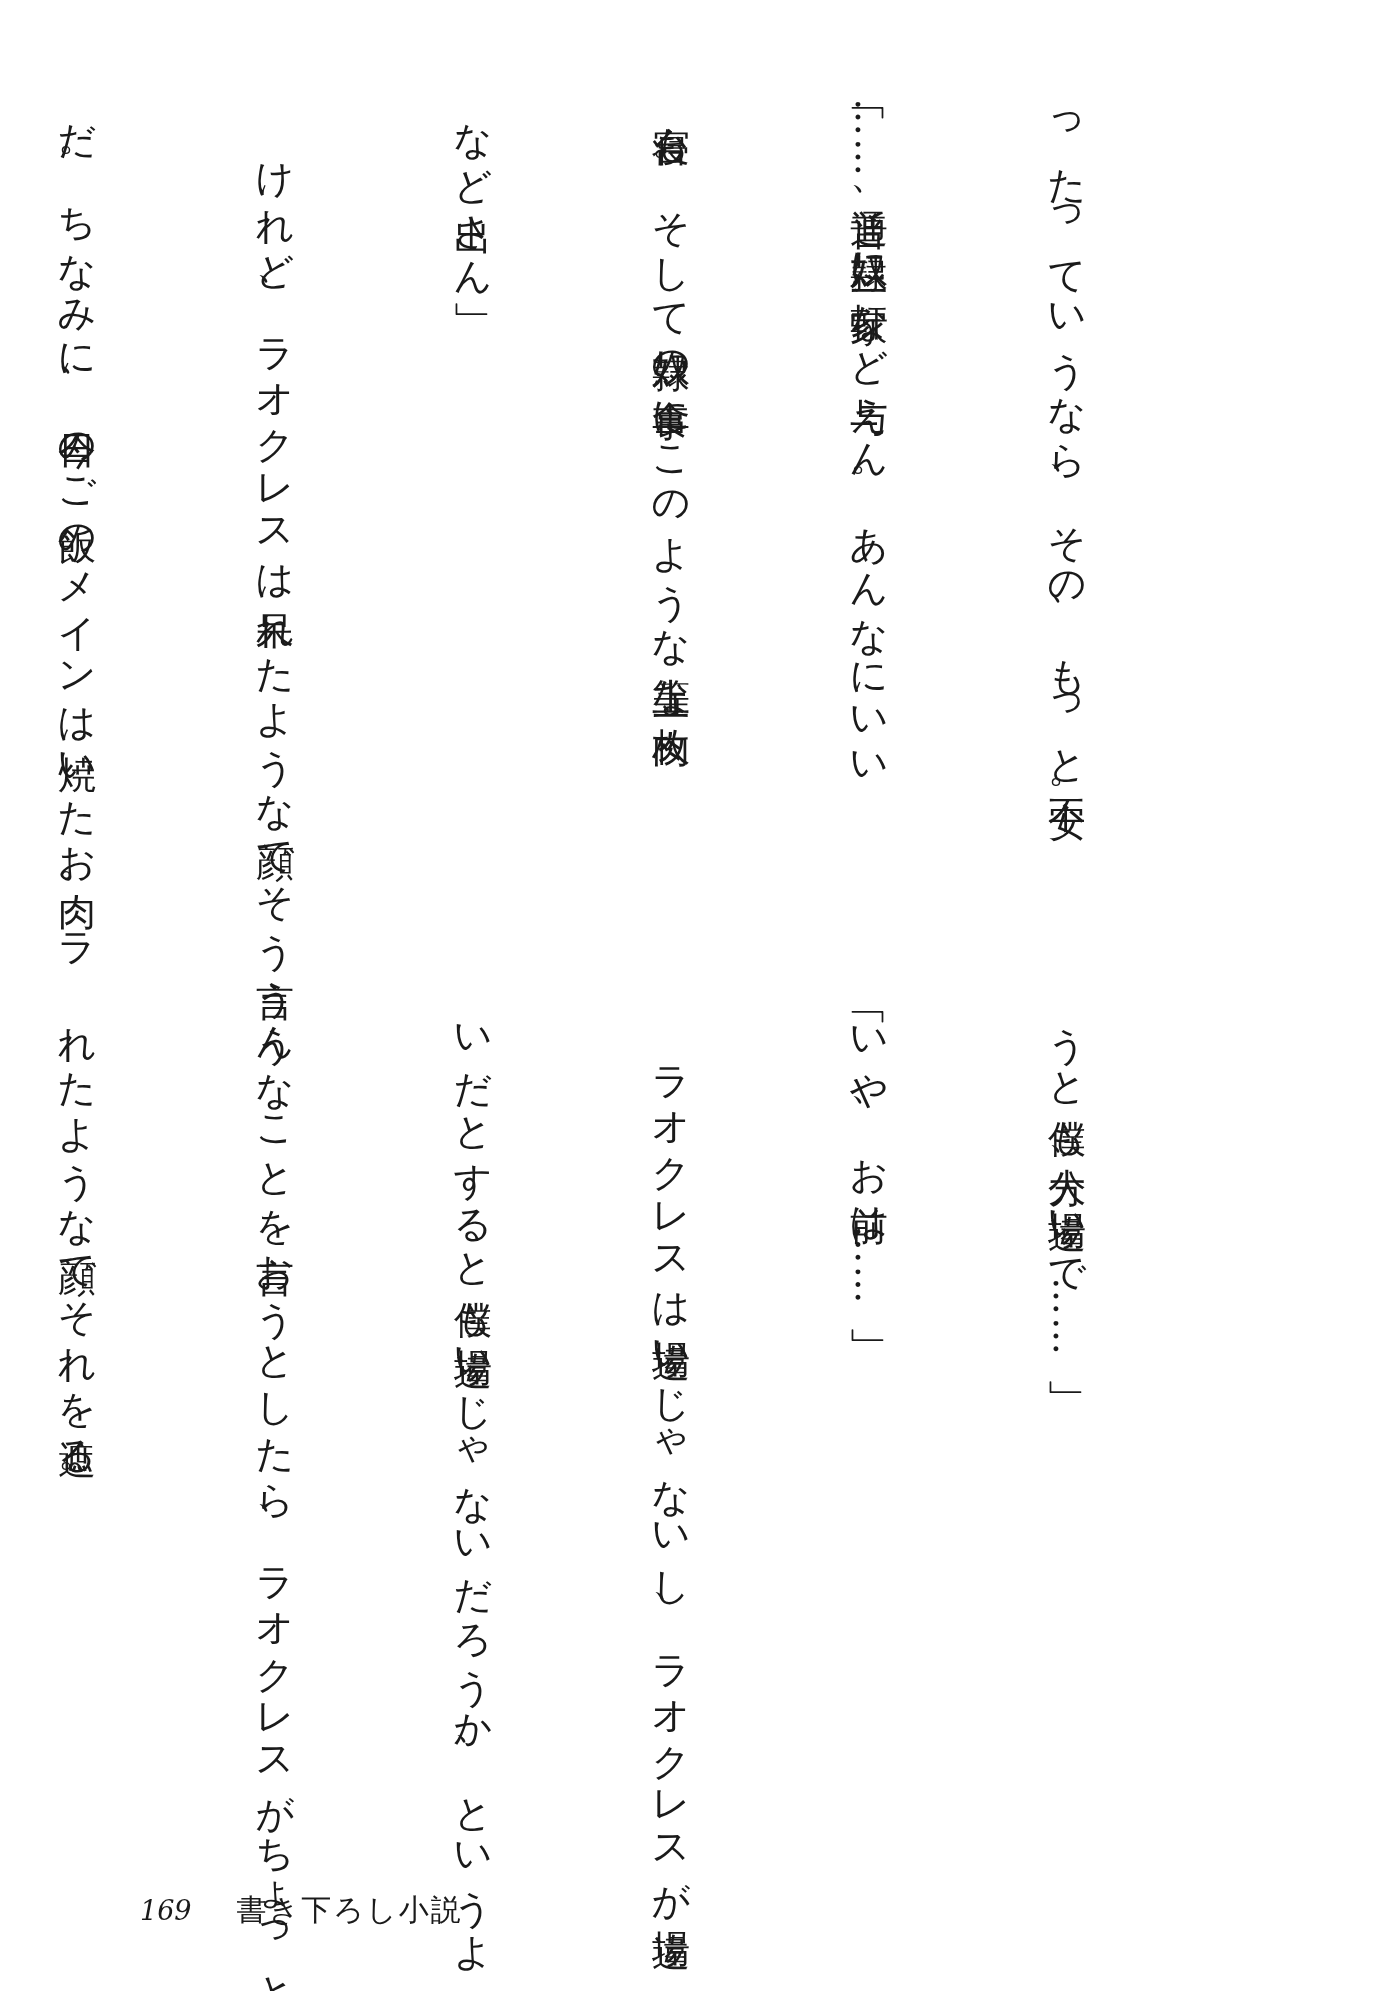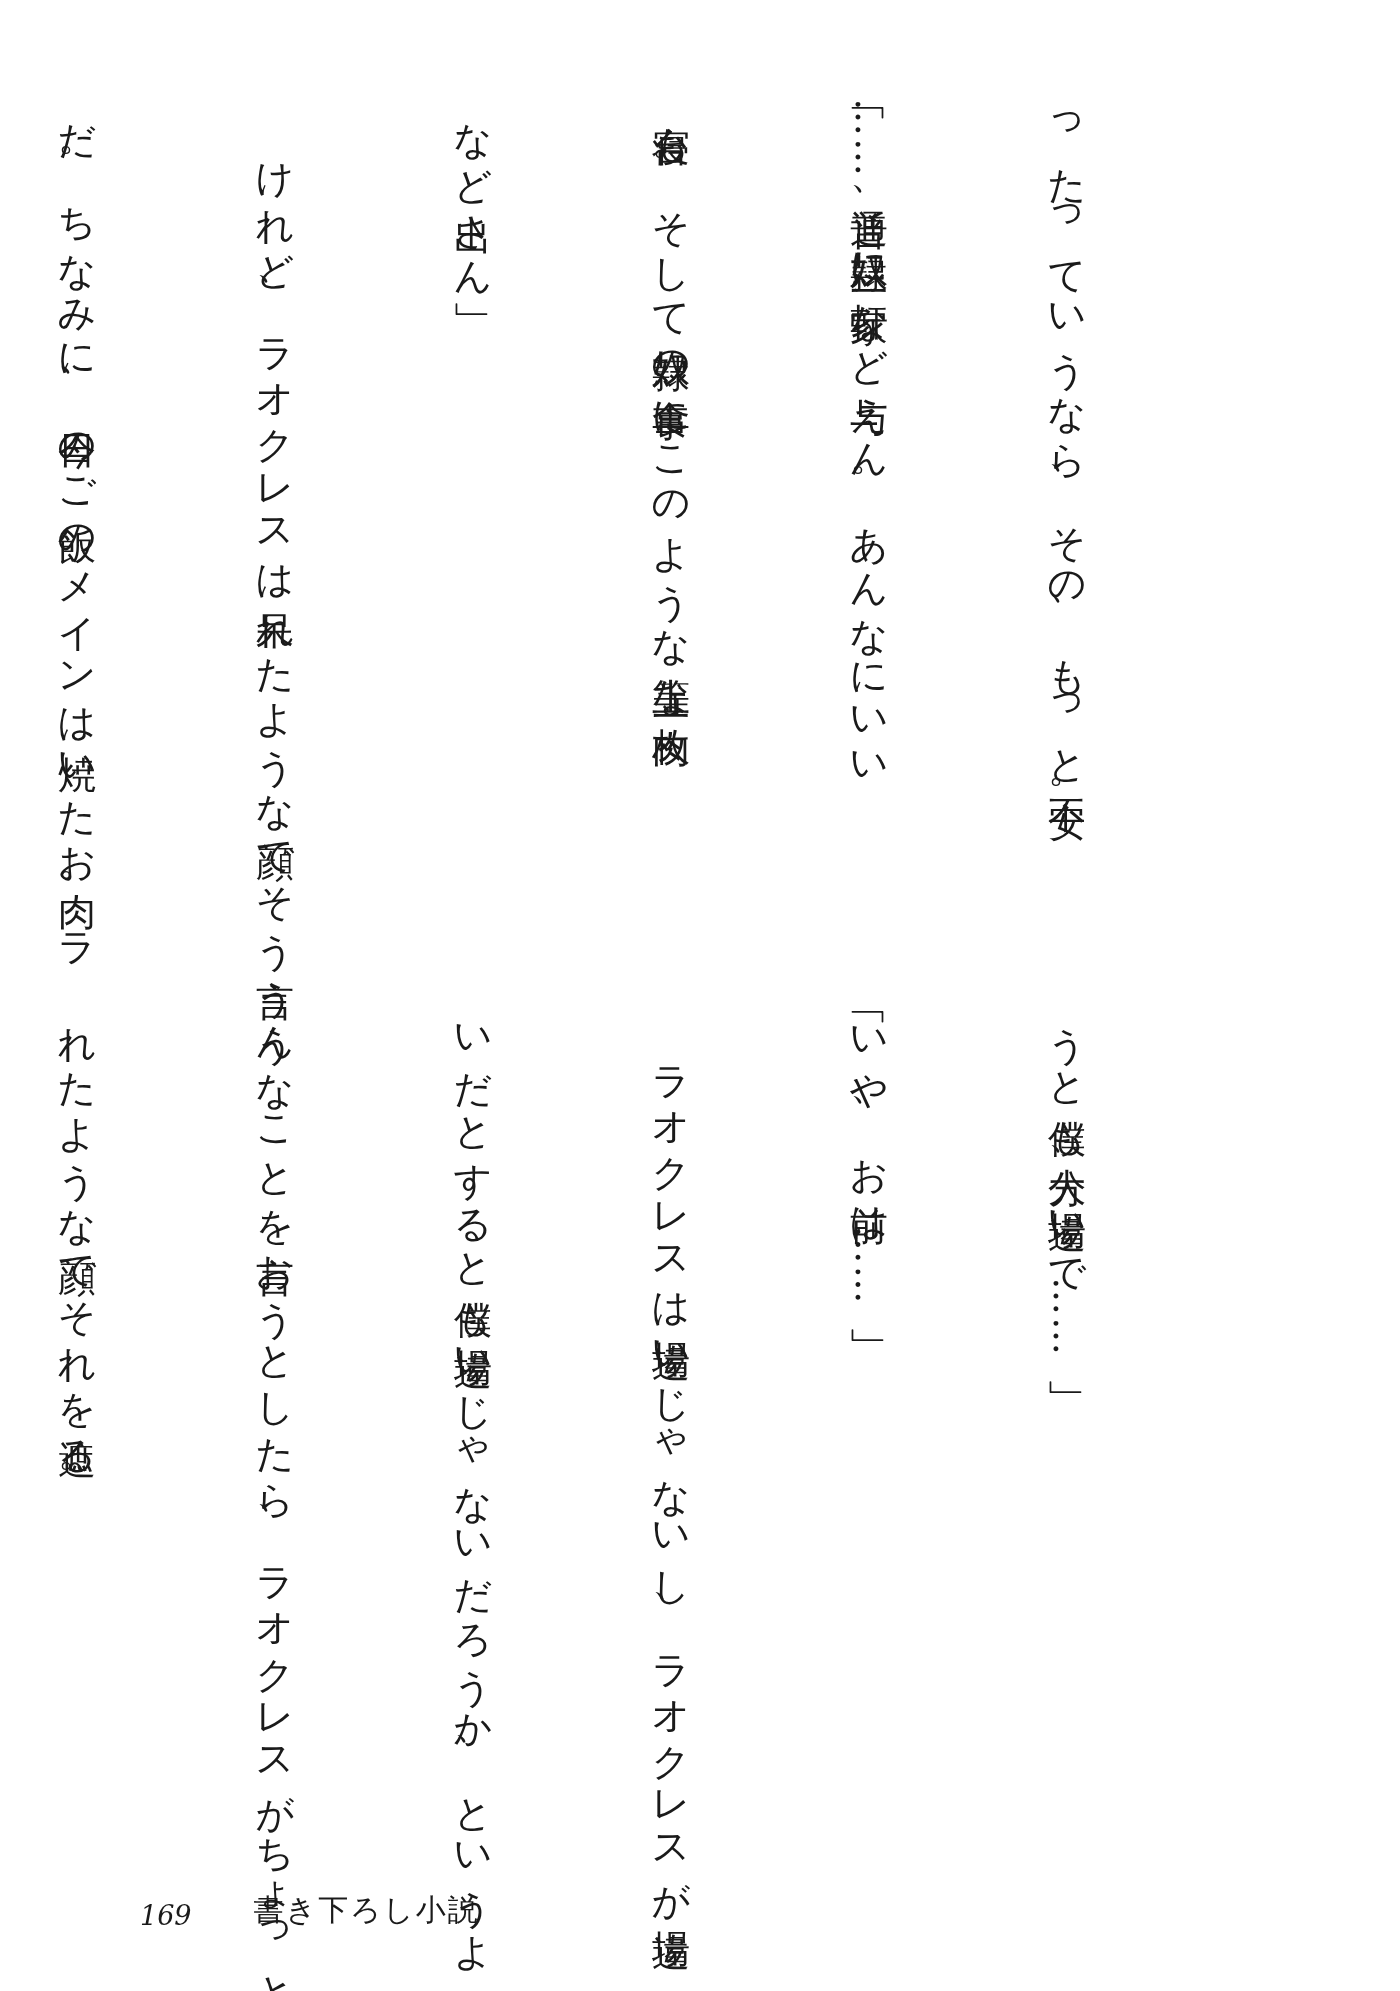--- a/index.html
+++ b/index.html
@@ -45,22 +45,22 @@
   }
   .col {
     display: block;
   }
   .footer {
     position: absolute;
     left: 140px;
     top: 1890px;
     font-size: 26px;
     display: flex;
-    align-items: flex-end;
-    gap: 62px;
+    align-items: center;
+    gap: 45px;
   }
   .page-number {
     font-style: italic;
     font-family: "DejaVu Serif", "Liberation Serif", serif;
     font-size: 27px;
   }
   .running-title {
     font-family: Liberation Mono, monospace;
     font-size: 30px;
     letter-spacing: 2px;

